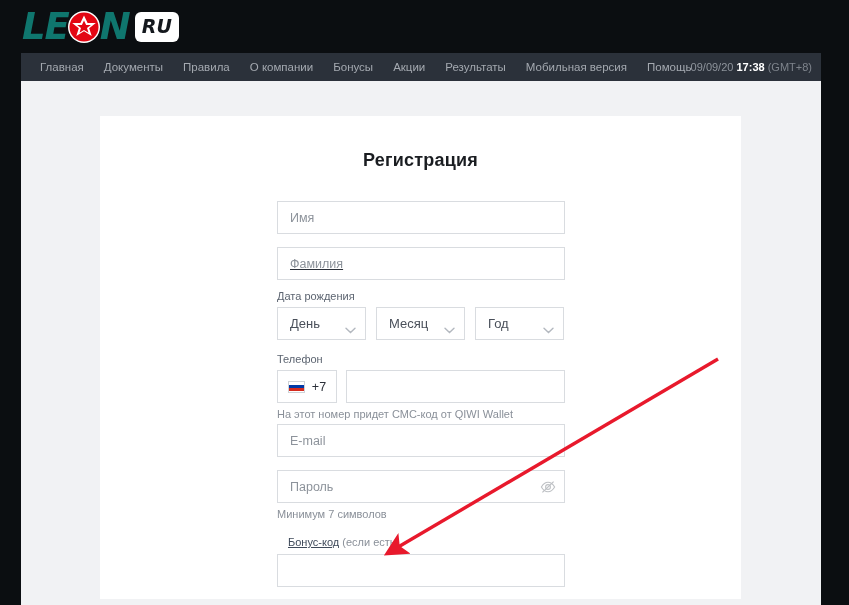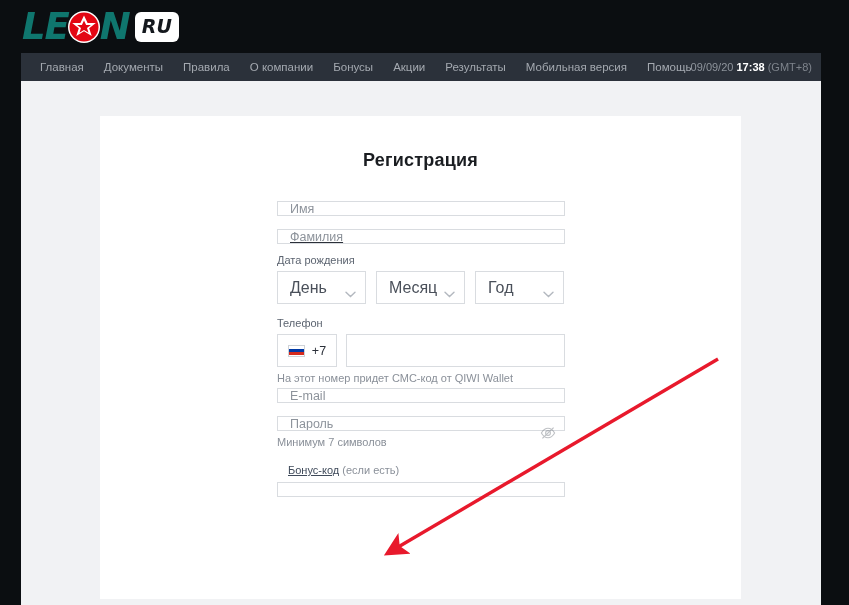--- a/index.html
+++ b/index.html
@@ -147,21 +147,21 @@
   .field-hint {
     font-size: 11px;
     color: #8a9099;
     margin-top: 4px;
     line-height: 14px;
   }
 
   .text-input {
     box-sizing: border-box;
     width: 288px;
-    height: 15px;
+    height: 33px;
     border: 1px solid #d9dce0;
     background: #ffffff;
     font-family: "Liberation Sans", sans-serif;
     font-size: 12.5px;
     color: #2b3039;
     padding: 0 12px;
     outline: none;
     border-radius: 0;
     display: block;
   }
@@ -182,21 +182,21 @@
     height: 33px;
     border: 1px solid #d9dce0;
     background: #ffffff;
     display: flex;
     align-items: center;
     justify-content: space-between;
     padding: 0 9px 0 12px;
     cursor: pointer;
   }
   .select-label {
-    font-size: 16px;
+    font-size: 13px;
     color: #4a505a;
   }
   .chev {
     width: 11px; height: 7px;
     flex: none;
   }
 
   
   .phone-row {
     display: flex;

